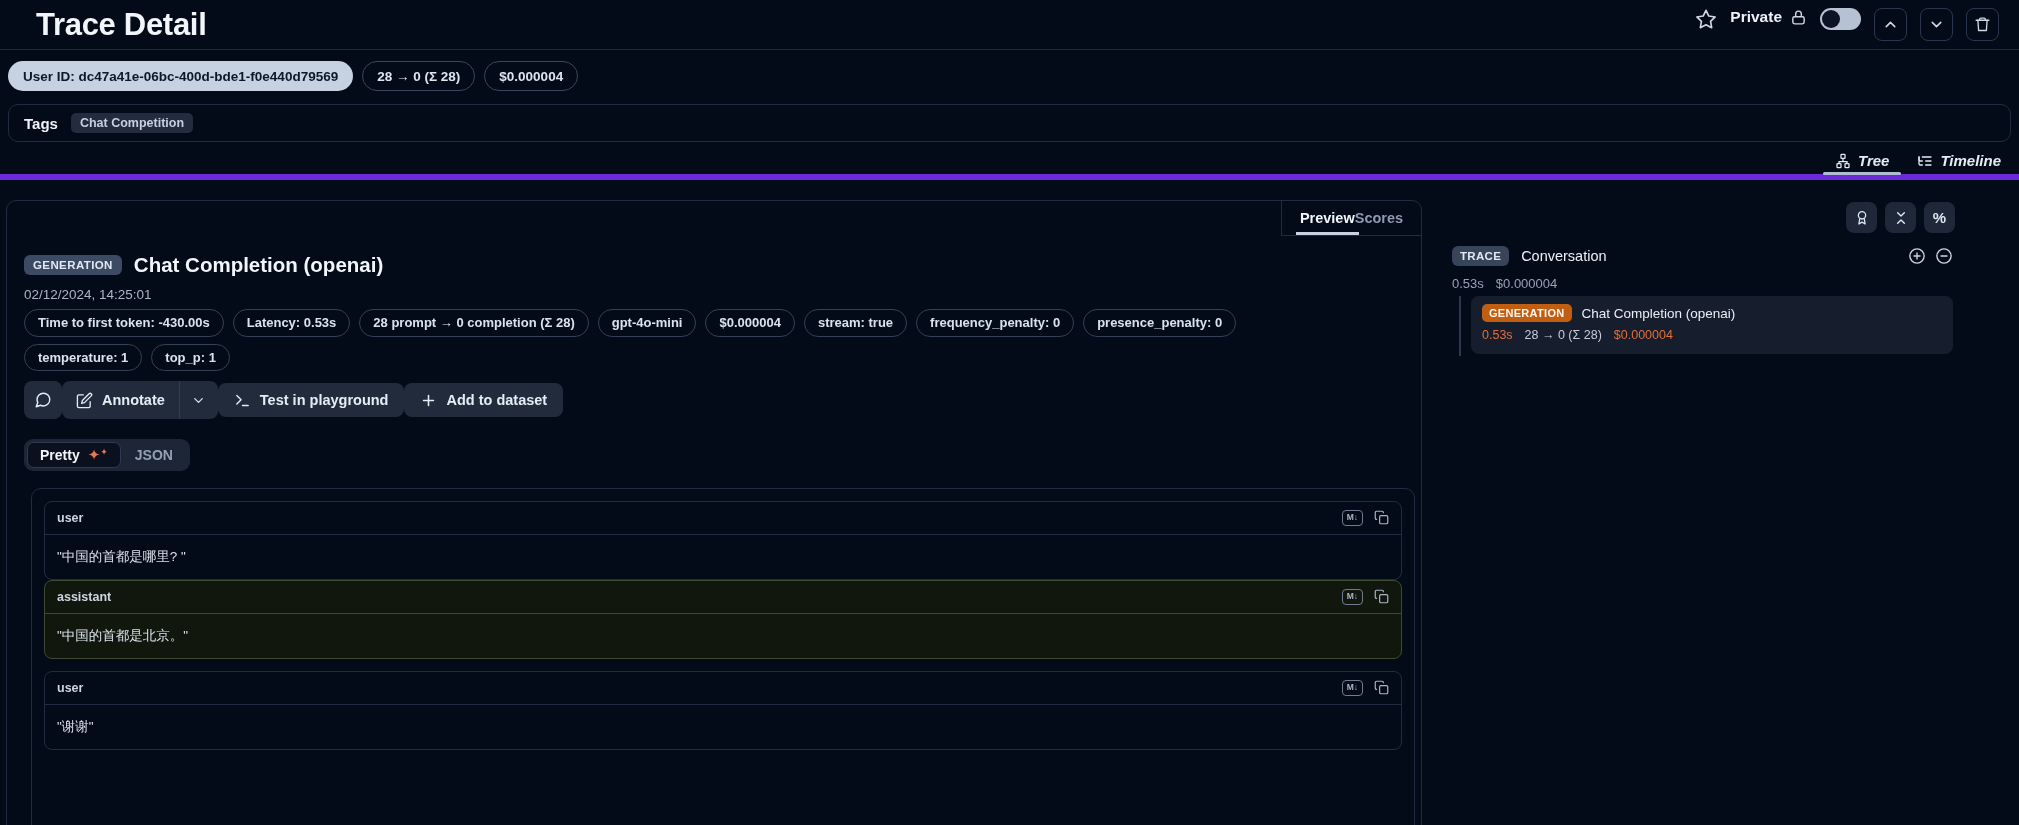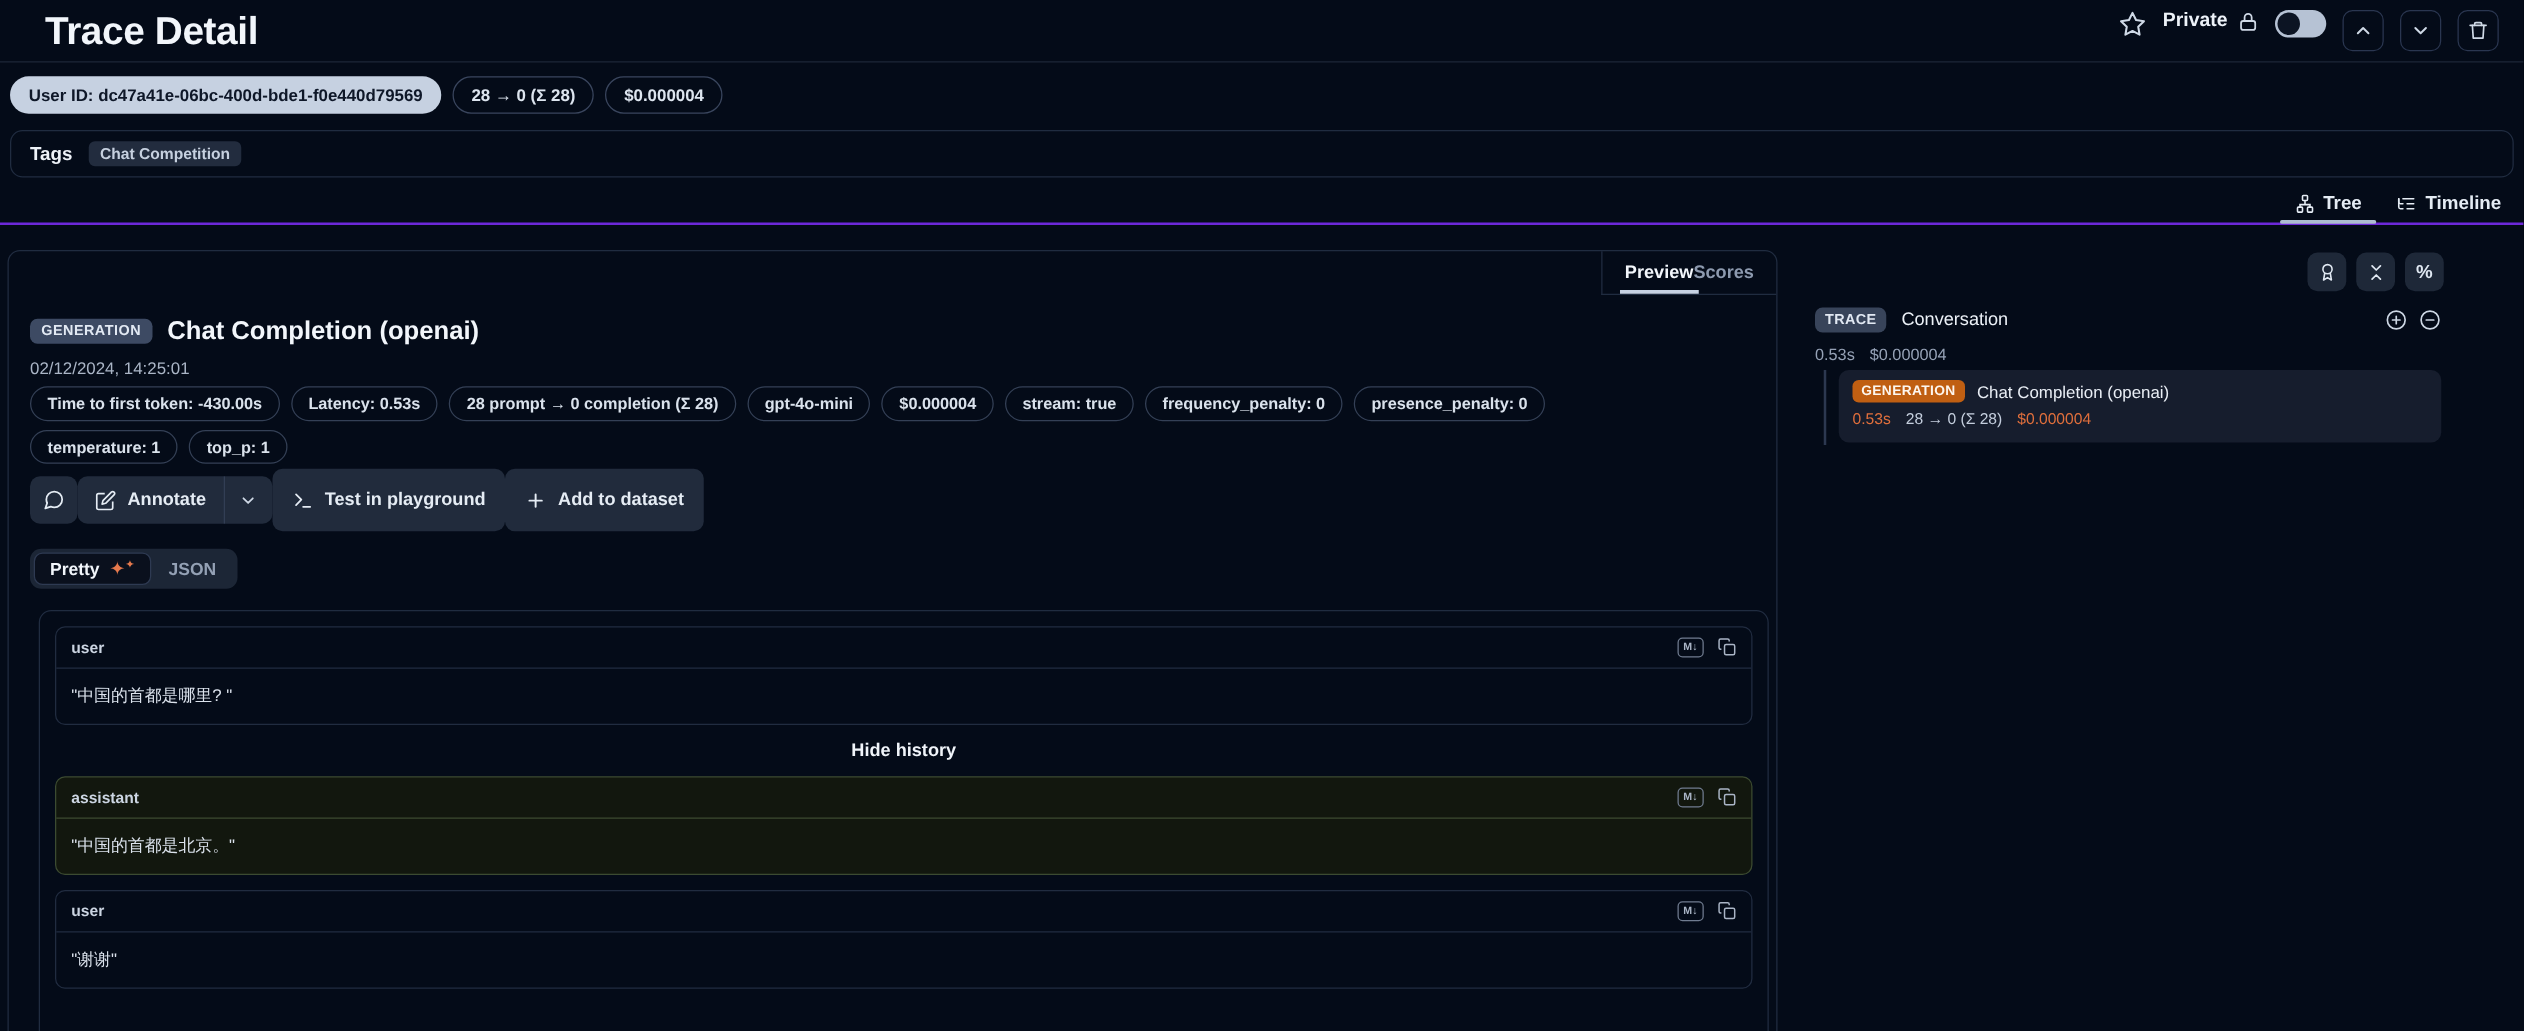--- a/index.html
+++ b/index.html
@@ -30,22 +30,22 @@
   .badge-outline { border:1px solid #3a465e; color:#dde5ef; border-radius:15px; height:30px; padding:0 14px;
     display:flex; align-items:center; font-size:13.5px; font-weight:bold; }
 
   
   .tags-row { position:absolute; top:104px; left:8px; right:8px; height:38px; border:1px solid #202c40;
     border-radius:10px; display:flex; align-items:center; gap:13px; padding:0 15px; }
   .tags-label { font-size:15px; font-weight:bold; color:#eef2f8; }
   .tag-chip { background:#222c3e; color:#c6d0df; font-size:12.5px; font-weight:bold; padding:3px 9px; border-radius:5px; }
 
   
-  .view-tabs { position:absolute; top:147px; left:0; right:0; height:33px; border-bottom:2px solid #6d28d9;
-    display:flex; justify-content:flex-end; align-items:center; gap:28px; padding-right:18px; }
+  .view-tabs { position:absolute; top:147px; left:0; right:0; height:33px; border-bottom:6px solid #6d28d9;
+    display:flex; justify-content:flex-end; align-items:center; gap:28px; padding-right:18px;font-style:italic; }
   .vtab { position:relative; height:100%; display:flex; align-items:center; gap:7px;
     font-size:15px; font-weight:600; color:#e5ecf4; cursor:pointer; }
   .vtab.active::after { content:""; position:absolute; left:-12px; right:-12px; bottom:-1px; height:3px;
     background:#aebdd1; border-radius:2px; }
 
   
   .main-card { position:absolute; top:200px; left:6px; width:1416px; height:660px;
     border:1px solid #202c40; border-radius:10px; }
   .panel-tabs { position:absolute; top:0; right:0; width:140px; height:35px;
     border-left:1px solid #202c40; border-bottom:1px solid #202c40;
@@ -60,21 +60,21 @@
   .obs-title { font-size:20.5px; font-weight:bold; color:#f2f6fb; }
   .timestamp { position:absolute; top:86px; left:17px; font-size:13.5px; color:#aab5c6; }
 
   .pills { position:absolute; top:108px; left:17px; width:1240px; display:flex; flex-wrap:wrap; gap:7px 9px; }
   .pill { border:1px solid #344056; border-radius:14px; padding:4px 13px; font-size:13px; font-weight:bold;
     color:#dae2ec; line-height:1.35; white-space:nowrap; }
 
   .actions { position:absolute; top:180px; left:17px; display:flex; align-items:center; gap:0; height:38px; }
   .icon-btn { width:38px; height:38px; background:#212b3c; border-radius:8px;
     display:flex; align-items:center; justify-content:center; color:#e5ecf4; }
-  .btn { height:50px; display:flex; align-items:center; gap:9px; background:#212b3c; border-radius:8px;
+  .btn { height:34px; display:flex; align-items:center; gap:9px; background:#212b3c; border-radius:8px;
     padding:0 16px; font-size:14.5px; font-weight:600; color:#e5ecf4; cursor:pointer; }
   .split { display:flex; align-items:stretch; background:#212b3c; border-radius:8px; overflow:hidden; height:38px; }
   .split-main { display:flex; align-items:center; gap:9px; padding:0 14px; font-size:14.5px; font-weight:600; color:#e5ecf4; cursor:pointer; }
   .split-div { width:1px; background:#323e54; }
   .split-caret { width:38px; display:flex; align-items:center; justify-content:center; color:#cfd9e6; cursor:pointer; }
 
   .format-tabs { position:absolute; top:238px; left:17px; display:inline-flex; align-items:center;
     background:#1c2636; border-radius:9px; padding:3px; }
   .seg-active { background:#0a101d; border:1px solid #2e3a52; border-radius:7px; padding:4px 12px;
     display:flex; align-items:center; gap:8px; font-size:14px; font-weight:600; color:#f2f6fb; cursor:pointer; }
@@ -280,21 +280,20 @@
               <svg width="15" height="15" viewBox="0 0 24 24" fill="none" stroke="currentColor" stroke-width="1.9">
                   <rect x="9" y="9" width="13" height="13" rx="2"></rect>
                   <path d="M5 15H4a2 2 0 0 1-2-2V4a2 2 0 0 1 2-2h9a2 2 0 0 1 2 2v1"></path>
                 </svg>
             </span>
           </span>
         </div>
         <div class="msg-content">"中国的首都是哪里? "</div>
       </div>
 
-      <div class="hide-history">Hide history</div>
 
       <div class="msg-block assistant">
         <div class="msg-header">
           <span class="msg-role">assistant</span>
           <span class="msg-tools">
             <span class="md-badge">M↓</span>
             <span>
               <svg width="15" height="15" viewBox="0 0 24 24" fill="none" stroke="currentColor" stroke-width="1.9">
                   <rect x="9" y="9" width="13" height="13" rx="2"></rect>
                   <path d="M5 15H4a2 2 0 0 1-2-2V4a2 2 0 0 1 2-2h9a2 2 0 0 1 2 2v1"></path>

